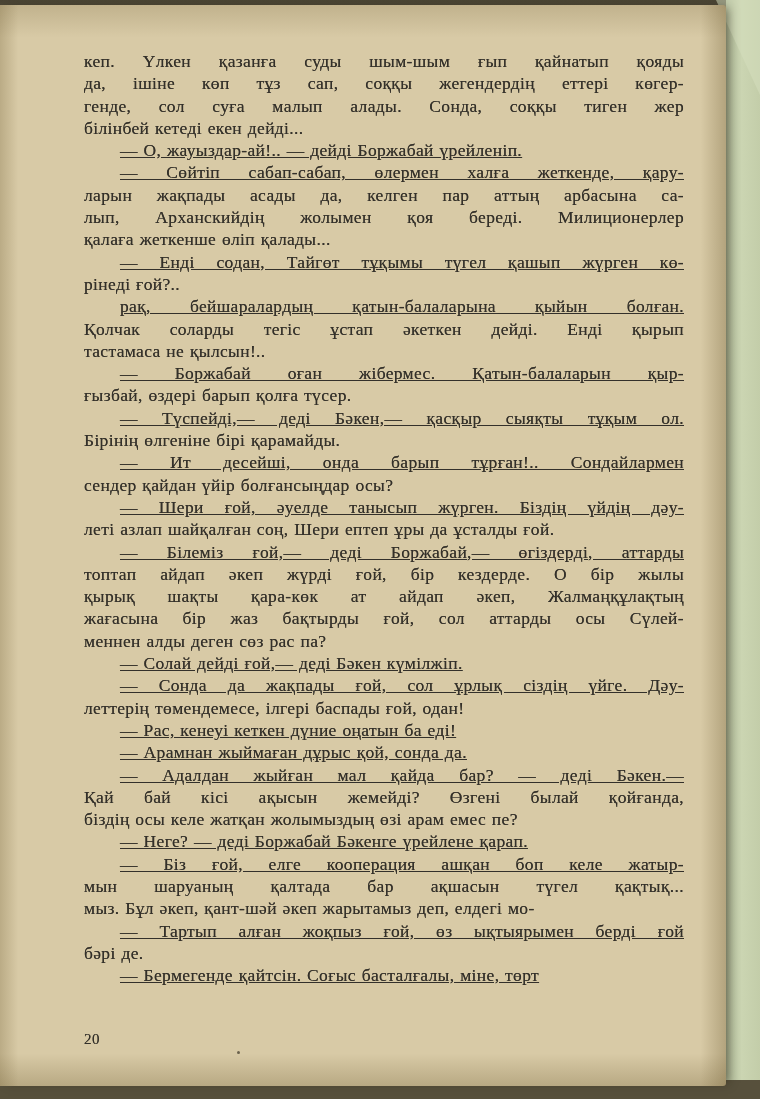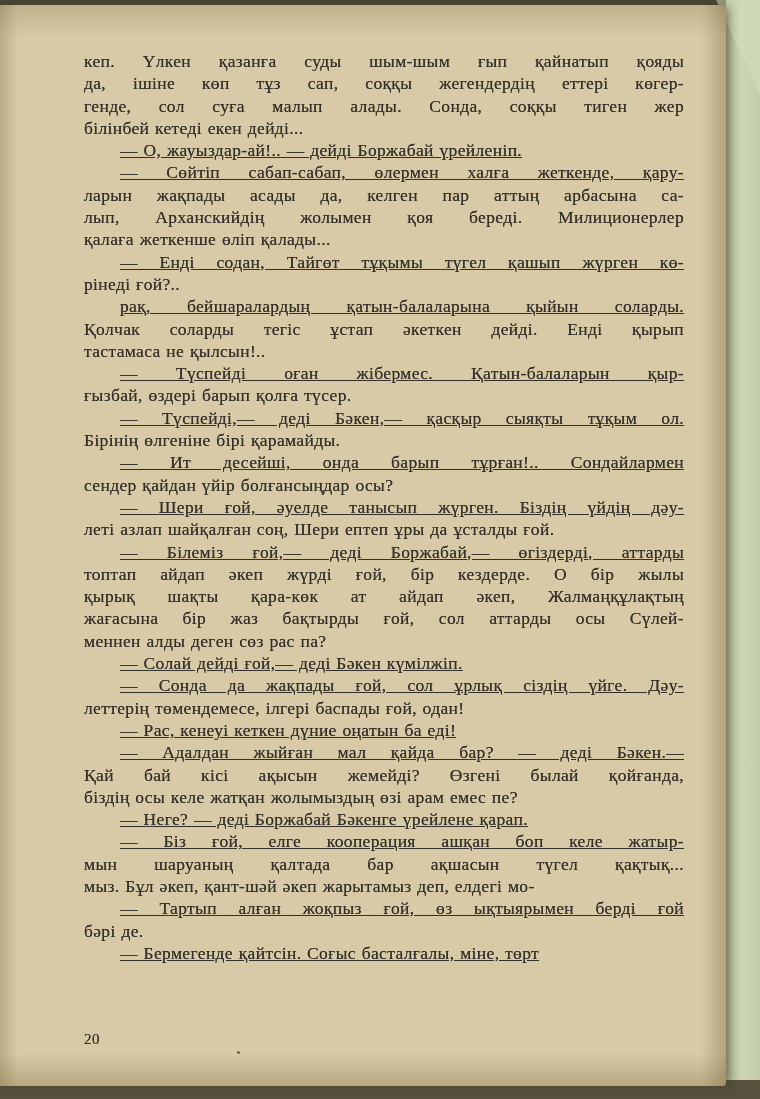--- a/index.html
+++ b/index.html
@@ -124,26 +124,26 @@
           <div class="line">— Сөйтіп сабап-сабап, өлермен халға жеткенде, қару-</div>
           <div class="line">ларын жақпады асады да, келген пар аттың арбасына са-</div>
           <div class="line">лып, Арханскийдің жолымен қоя береді. Милиционерлер</div>
           <div class="line">қалаға жеткенше өліп қалады...</div>
         </div>
         <div class="para indent">
           <div class="line">— Енді содан, Тайгөт тұқымы түгел қашып жүрген кө-</div>
           <div class="line">рінеді ғой?..</div>
         </div>
         <div class="para indent">
-          <div class="line">рақ, бейшаралардың қатын-балаларына қыйын соларды.</div>
+          <div class="line">рақ, бейшаралардың қатын-балаларына қыйын болған.</div>
           <div class="line">Қолчак соларды тегіс ұстап әкеткен дейді. Енді қырып</div>
           <div class="line">тастамаса не қылсын!..</div>
         </div>
         <div class="para indent">
-          <div class="line">— Түспейді оған жібермес. Қатын-балаларын қыр-</div>
+          <div class="line">— Боржабай оған жібермес. Қатын-балаларын қыр-</div>
           <div class="line">ғызбай, өздері барып қолға түсер.</div>
         </div>
         <div class="para indent">
           <div class="line">— Түспейді,— деді Бәкен,— қасқыр сыяқты тұқым ол.</div>
           <div class="line">Бірінің өлгеніне бірі қарамайды.</div>
         </div>
         <div class="para indent">
           <div class="line">— Ит десейші, онда барып тұрған!.. Сондайлармен</div>
           <div class="line">сендер қайдан үйір болғансыңдар осы?</div>
         </div>
@@ -162,20 +162,23 @@
           <div class="line">— Солай дейді ғой,— деді Бәкен күмілжіп.</div>
         </div>
         <div class="para indent">
           <div class="line">— Сонда да жақпады ғой, сол ұрлық сіздің үйге. Дәу-</div>
           <div class="line">леттерің төмендемесе, ілгері баспады ғой, одан!</div>
         </div>
         <div class="para indent">
           <div class="line">— Рас, кенеуі кеткен дүние оңатын ба еді!</div>
         </div>
         <div class="para indent">
+          <div class="line">— Арамнан жыймаған дұрыс қой, сонда да.</div>
+        </div>
+        <div class="para indent">
           <div class="line">— Адалдан жыйған мал қайда бар? — деді Бәкен.—</div>
           <div class="line">Қай бай кісі ақысын жемейді? Өзгені былай қойғанда,</div>
           <div class="line">біздің осы келе жатқан жолымыздың өзі арам емес пе?</div>
         </div>
         <div class="para indent">
           <div class="line">— Неге? — деді Боржабай Бәкенге үрейлене қарап.</div>
         </div>
         <div class="para indent">
           <div class="line">— Біз ғой, елге кооперация ашқан боп келе жатыр-</div>
           <div class="line">мын шаруаның қалтада бар ақшасын түгел қақтық...</div>

